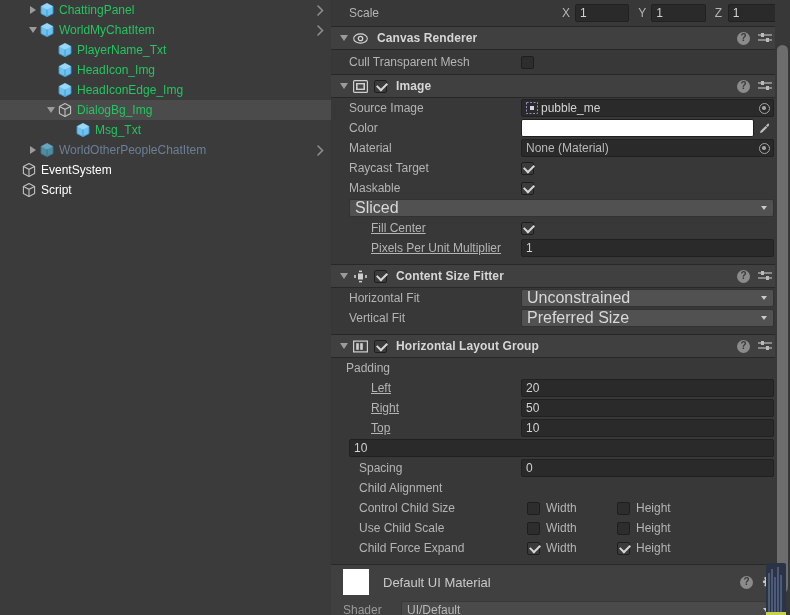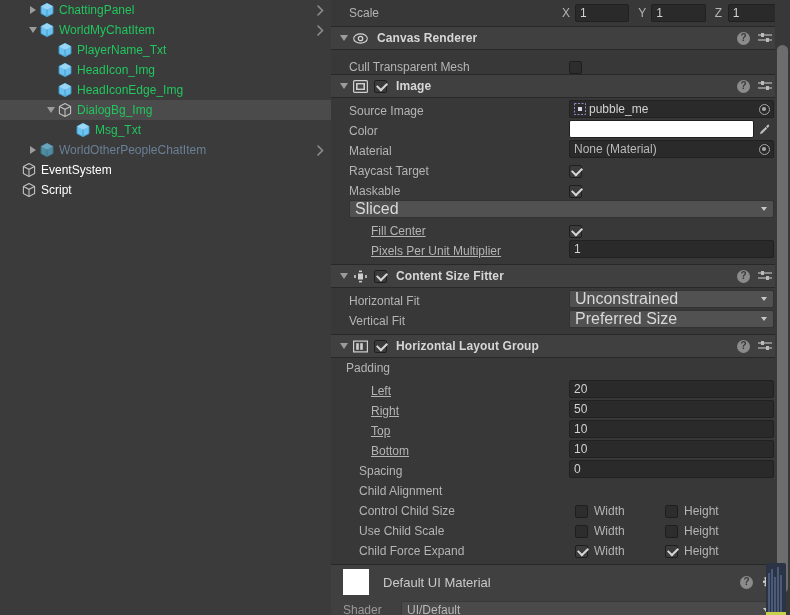--- a/index.html
+++ b/index.html
@@ -104,21 +104,21 @@
     width: 8px; height: 5px; border-left: 2px solid #d6d6d6; border-bottom: 2px solid #d6d6d6;
     transform: rotate(-45deg);
   }
   .hdr-right { position: absolute; right: 6px; top: 0; height: 22px; display: flex; align-items: center; gap: 8px; }
   .ico-q { width:13px; height:13px; border-radius:50%; background:#8b8b8b; color:#3a3a3a; font-size:10px; font-weight:bold; display:flex; align-items:center; justify-content:center; line-height:1; }
   .ico-presets { width: 14px; height: 13px; position: relative; }
   .ico-dots { width: 4px; height: 14px; display:flex; flex-direction:column; justify-content:space-between; align-items:center; }
   .ico-dots i { width: 2.5px; height: 2.5px; background: #bbb; border-radius: 50%; display:block; }
 
   
-  .prow { height: 20px; display: flex; align-items: flex-end; padding-left: 18px; gap: 48px; }
+  .prow { height: 20px; display: flex; align-items: center; padding-left: 18px; }
   .plabel { color: #b4b4b4; font-size: 12px; width: 172px; flex: 0 0 172px; }
   .plabel.i1 { padding-left: 10px; width: 172px; }
   .plabel.i2 { padding-left: 22px; width: 172px; text-decoration: underline; }
   .pfield { flex: 1; margin-right: 16px; }
 
   .objfield {
     background: #2a2a2a; border: 1px solid #212121; border-radius: 2px;
     height: 18px; display: flex; align-items: center; position: relative;
     color: #d2d2d2; font-size: 12px; padding-left: 4px;
   }
@@ -612,21 +612,20 @@
             <div class="numfield">50</div>
           </div>
       </div>
       <div class="prow">
         <div class="plabel i2">Top</div>
         <div class="pfield">
             <div class="numfield">10</div>
           </div>
       </div>
       <div class="prow">
-        <div class="plabel i2">Bottom</div>
         <div class="pfield">
             <div class="numfield">10</div>
           </div>
       </div>
       <div class="prow">
         <div class="plabel i1">Spacing</div>
         <div class="pfield">
             <div class="numfield">0</div>
           </div>
       </div>

